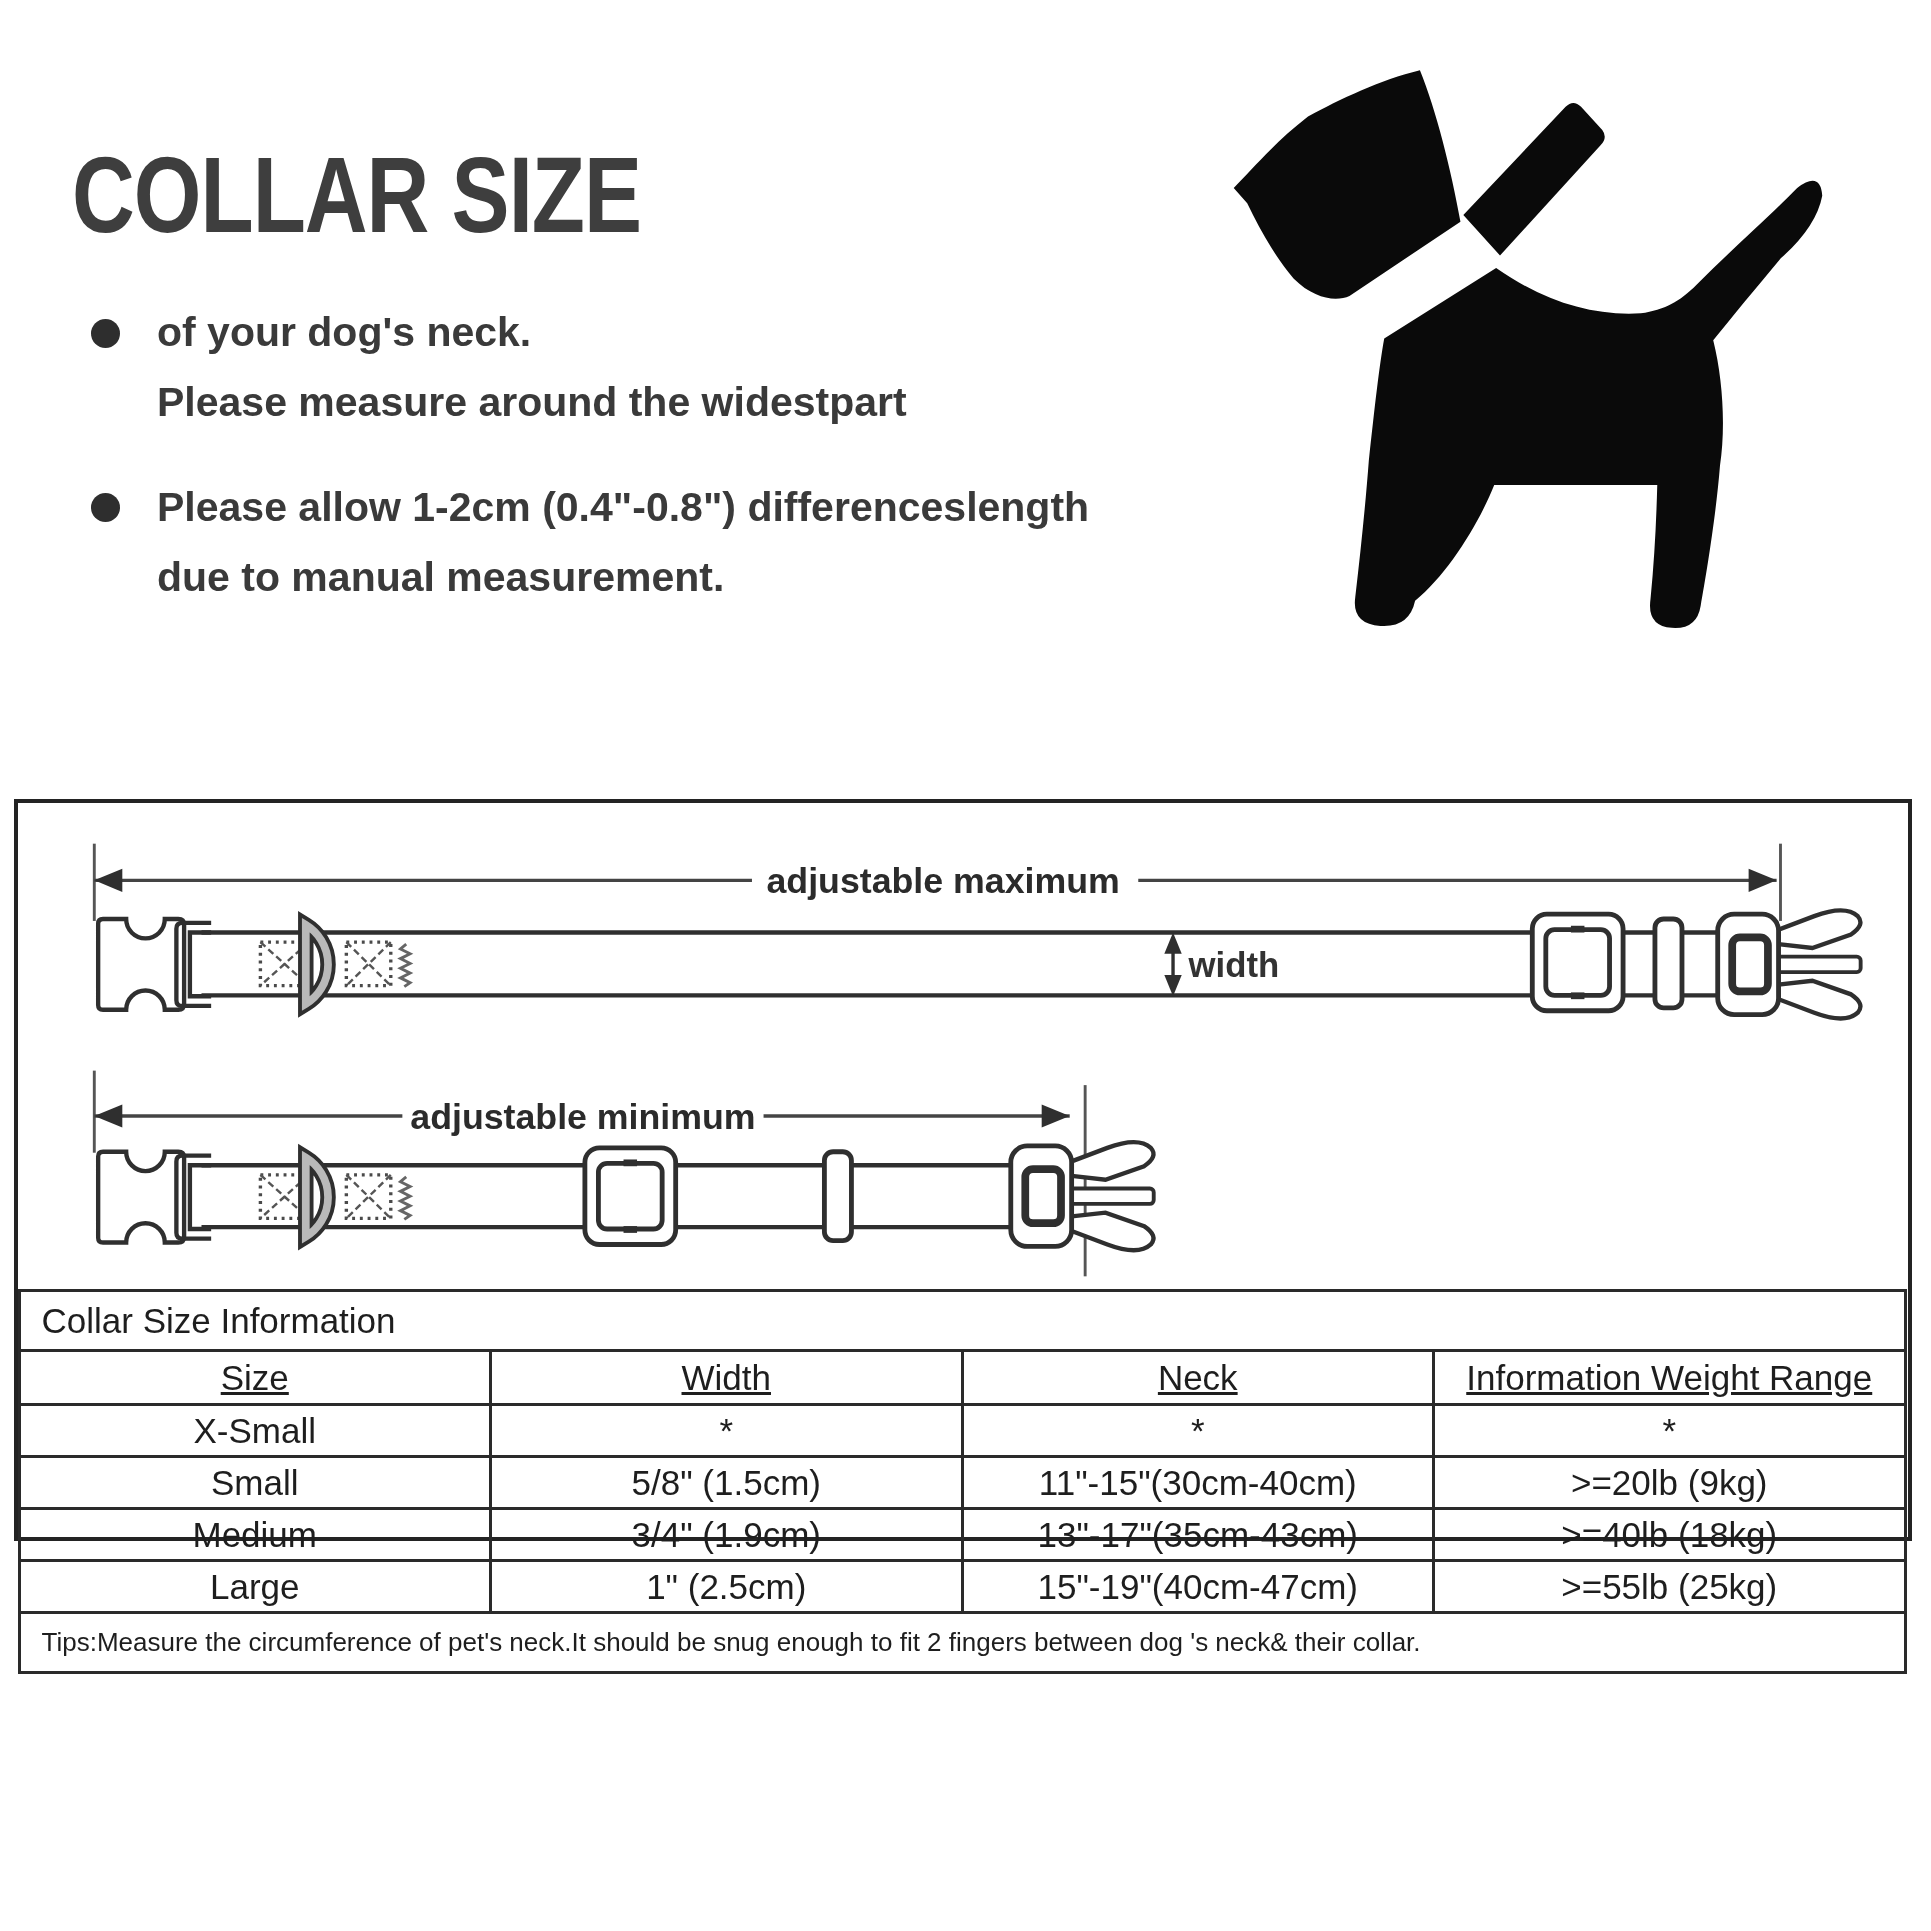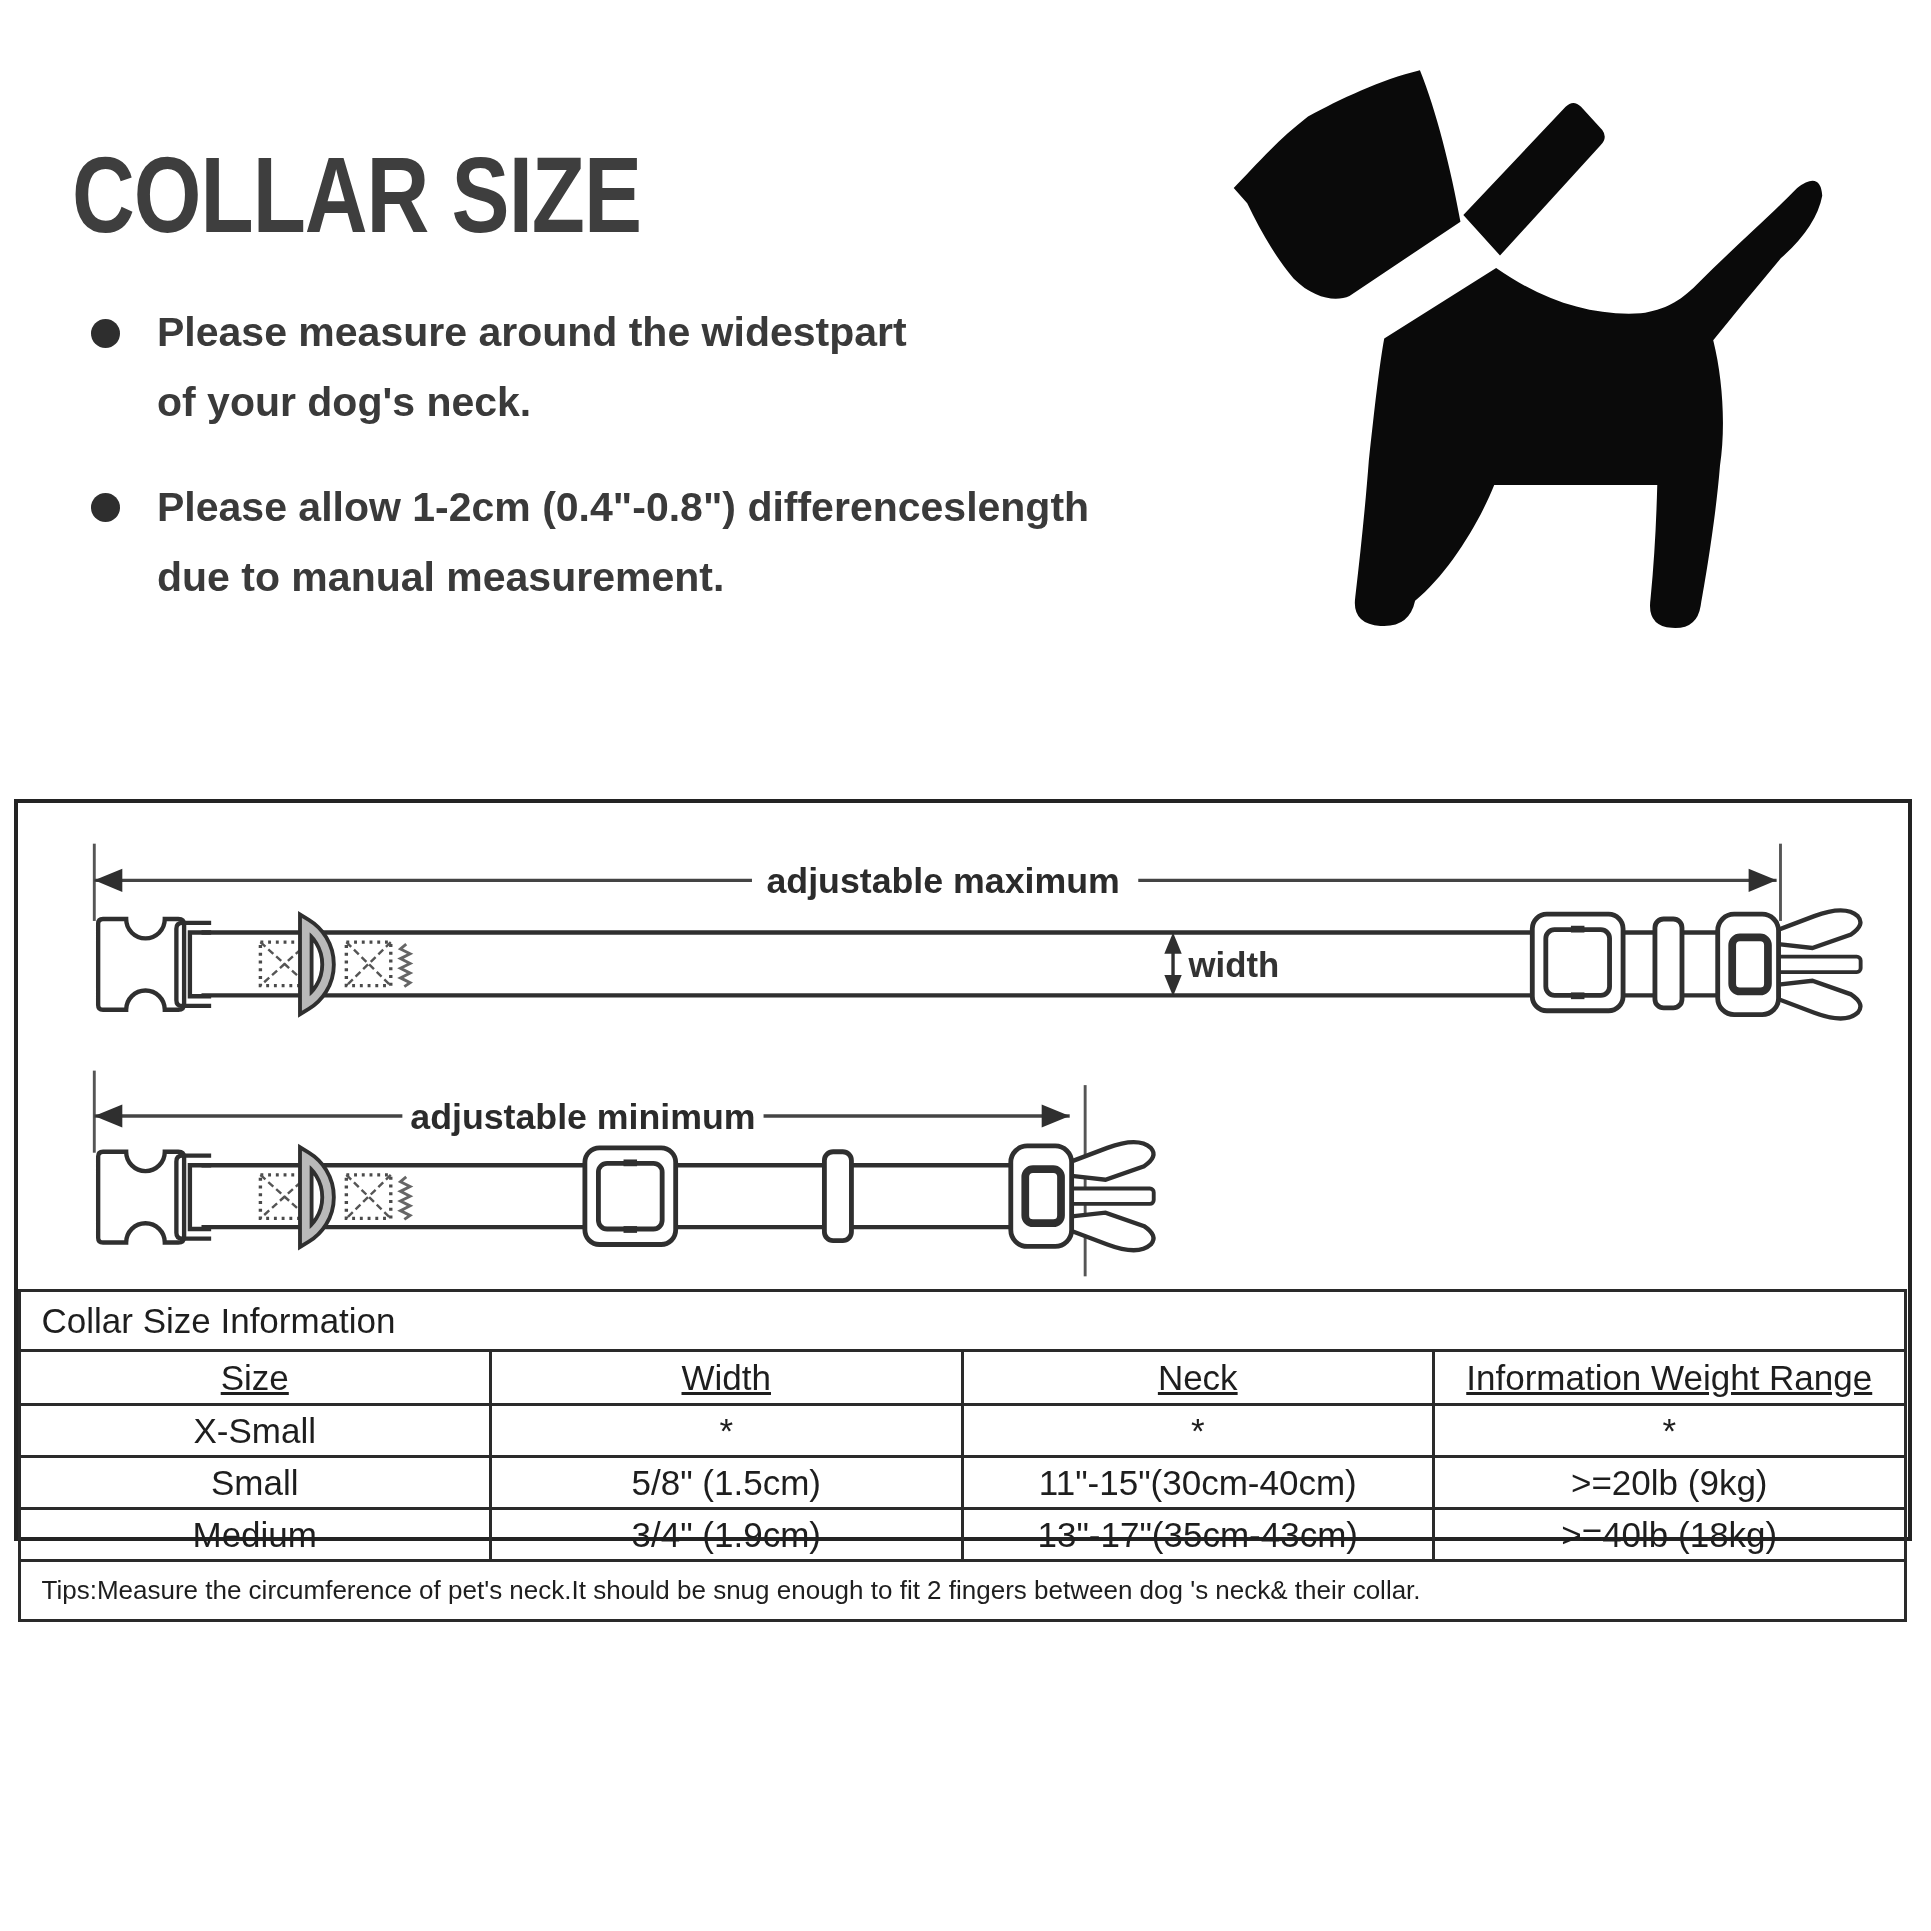--- a/index.html
+++ b/index.html
@@ -23,22 +23,22 @@
   .tips-cell{font-size:26px;}
   svg text{font-family:"Liberation Sans",sans-serif;}
 </style>
 </head>
 <body>
 
 <div class="abs title">COLLAR SIZE</div>
 
 <div class="abs bullet-dot" style="left:91px;top:319px;"></div>
 <div class="abs bullet-text" style="left:157px;top:297px;">
+  <div>of your dog's neck.</div>
   <div>Please measure around the widestpart</div>
-  <div>of your dog's neck.</div>
 </div>
 
 <div class="abs bullet-dot" style="left:91px;top:493px;"></div>
 <div class="abs bullet-text" style="left:157px;top:472px;">
   <div>Please allow 1-2cm (0.4"-0.8") differenceslength</div>
   <div>due to manual measurement.</div>
 </div>
 
 <svg class="abs" style="left:1226px;top:58px;" width="603" height="584" viewBox="0 0 625 600" aria-hidden="true">
   <g fill="#0a0a0a" stroke="none">
@@ -170,19 +170,25 @@
         <td>5/8" (1.5cm)</td>
         <td>11"-15"(30cm-40cm)</td>
         <td>&gt;=20lb (9kg)</td>
       </tr>
       <tr class="rowC">
         <td>Medium</td>
         <td>3/4" (1.9cm)</td>
         <td>13"-17"(35cm-43cm)</td>
         <td>&gt;=40lb (18kg)</td>
       </tr>
+      <tr class="rowC">
+        <td>Large</td>
+        <td>1" (2.5cm)</td>
+        <td>15"-19"(40cm-47cm)</td>
+        <td>&gt;=55lb (25kg)</td>
+      </tr>
       <tr class="rowA">
         <td colspan="4" class="left-align tips-cell">Tips:Measure the circumference of pet's neck.It should be snug enough to fit 2 fingers between dog 's neck&amp; their collar.</td>
       </tr>
     </tbody>
   </table>
 </div>
 
 
 </body></html>

